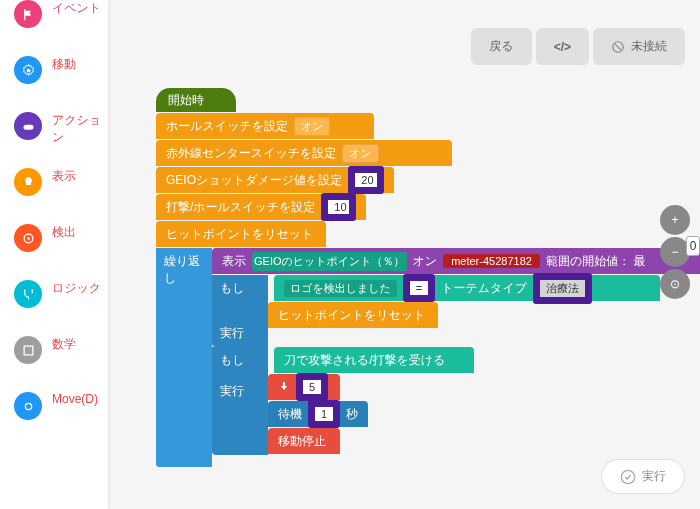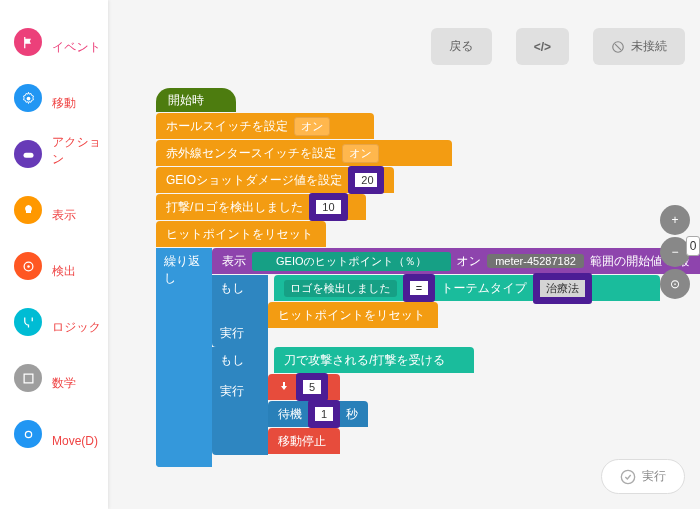--- a/index.html
+++ b/index.html
@@ -1,39 +1,39 @@
 <!DOCTYPE html>
 <html><head>
 <meta charset="utf-8">
 <style>
 *{margin:0;padding:0;box-sizing:border-box;font-family:-apple-system,sans-serif;font-size:12px}
 body{width:700px;height:509px;background:#f5f5f5;position:relative;overflow:hidden}
 .sidebar{position:absolute;left:0;top:0;width:108px;height:509px;background:#fff;box-shadow:1px 0 3px rgba(0,0,0,0.08);z-index:10}
-.cat{display:flex;align-items:flex-end;height:56px;cursor:pointer;padding-left:14px}
+.cat{display:flex;align-items:flex-start;height:56px;cursor:pointer;padding-left:14px}
 .cat.active{border-right:3px solid transparent}
 .cat.active .cat-lbl{color:#ec407a}
 .cat-ico{width:28px;height:28px;border-radius:50%;display:flex;align-items:center;justify-content:center;margin-right:10px;flex-shrink:0}
 .cat-ico svg{width:15px;height:15px;fill:#fff}
 .cat-lbl{color:#ef4444;font-size:12px}
 .c-event{background:#ec407a}.c-move{background:#2196f3}.c-action{background:#673ab7}.c-disp{background:#ff9800}.c-detect{background:#ff5722}.c-logic{background:#00bcd4}.c-math{background:#9e9e9e}.c-moved{background:#2196f3}
-.topbar{position:absolute;top:28px;right:15px;display:flex;gap:24px;z-index:5}
+.topbar{position:absolute;top:28px;right:15px;display:flex;gap:4px;z-index:5}
 .tbtn{background:#e0e0e0;border:none;border-radius:6px;padding:10px 18px;color:#666;cursor:pointer;display:flex;align-items:center;gap:6px;font-size:13px}
 .tbtn svg{width:14px;height:14px;fill:#888}
 .workspace{position:absolute;left:108px;top:0;right:0;bottom:0;overflow:hidden}
 .blocks{position:absolute;left:48px;top:88px}
 .blk{border-radius:4px 4px 0 0;padding:5px 10px;color:#fff;margin-bottom:1px;display:flex;align-items:center;gap:6px;height:26px;white-space:nowrap}
 .hat{background:#4d7c0f;width:80px;border-radius:14px 14px 0 0;height:24px;padding:5px 12px}
 .orange{background:#f39c12}
 .teal{background:#1abc9c}
 .purple{background:#8e44ad}
 .dblue{background:#2980b9}
 .red{background:#e74c3c}
 .pill{background:#fff;color:#333;border-radius:3px;padding:1px 6px;font-size:11px;min-width:22px;text-align:center;border:7px solid #4c1d95}
 .pill.on{background:#ffb74d;color:#fff;border:1px solid #e8a445}
-.pill.dark{background:#737373;color:#fff;border:none;padding:1px 8px}
+.pill.dark{background:#b91c1c;color:#fff;border:none;padding:1px 8px}
 .pill.grn{background:#16a085;color:#fff;border:none}
 .cwrap{display:flex}
 .cbar{width:56px;background:#3498db;padding:5px 8px;color:#fff;display:flex;flex-direction:column;justify-content:flex-start;border-radius:0 0 0 4px}
 .cbody{flex:1}
 .zoom{position:absolute;right:10px;top:205px;display:flex;flex-direction:column;gap:2px}
 .zbtn{width:30px;height:30px;border-radius:50%;background:#888;border:none;color:#fff;display:flex;align-items:center;justify-content:center;cursor:pointer;font-size:18px}
 .run{position:absolute;right:15px;bottom:15px;background:#fff;border:1px solid #ddd;border-radius:20px;padding:8px 18px;display:flex;align-items:center;gap:6px;cursor:pointer;color:#888;font-size:13px}
 .run svg{width:16px;height:16px;fill:#aaa}
 .edge-pill{position:absolute;right:0;top:236px;background:#fff;border:1px solid #aaa;border-radius:3px;width:14px;height:20px;display:flex;align-items:center;justify-content:center;font-size:11px;color:#333}
 .arrow svg{width:12px;height:12px;fill:#fff}
@@ -137,35 +137,35 @@
       </div>
   <div class="blk orange" style="width:296px">
         <span>赤外線センタースイッチを設定</span>
         <span class="pill on">オン</span>
       </div>
   <div class="blk orange" style="width:238px">
         <span>GEIOショットダメージ値を設定</span>
         <span class="pill">20</span>
       </div>
   <div class="blk orange" style="width:210px">
-        <span>打撃/ロゴを検出しました</span>
+        <span>打撃/ホールスイッチを設定</span>
         <span class="pill">10</span>
       </div>
   <div class="blk orange" style="width:170px">
         <span>ヒットポイントをリセット</span>
       </div>
 
   <div class="cwrap">
     <div class="cbar" style="min-height:200px">
           <span>繰り返し</span>
         </div>
     <div class="cbody">
       <div class="blk purple" style="width:560px">
         <span>表示</span>
-        <span class="pill grn" style="padding:2px 24px">GEIOのヒットポイント（％）</span>
+        <span class="pill grn" style="padding:2px 2px">GEIOのヒットポイント（％）</span>
         <span>オン</span>
         <span class="pill dark">meter-45287182</span>
         <span>範囲の開始値：  最</span>
       </div>
 
       <div class="cwrap">
         <div class="cbar" style="min-height:54px;background:#2e86c1">
               <span>もし</span>
               <br>
               <br>

